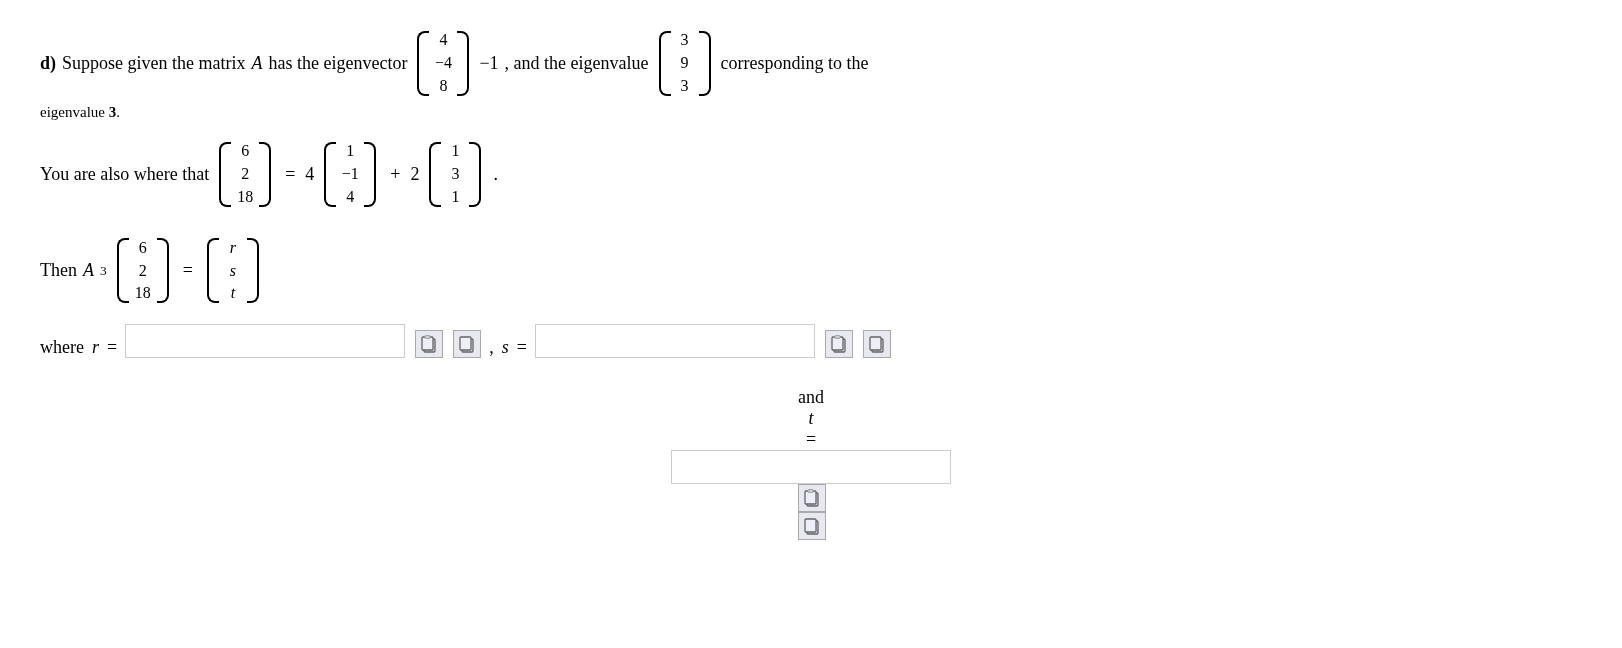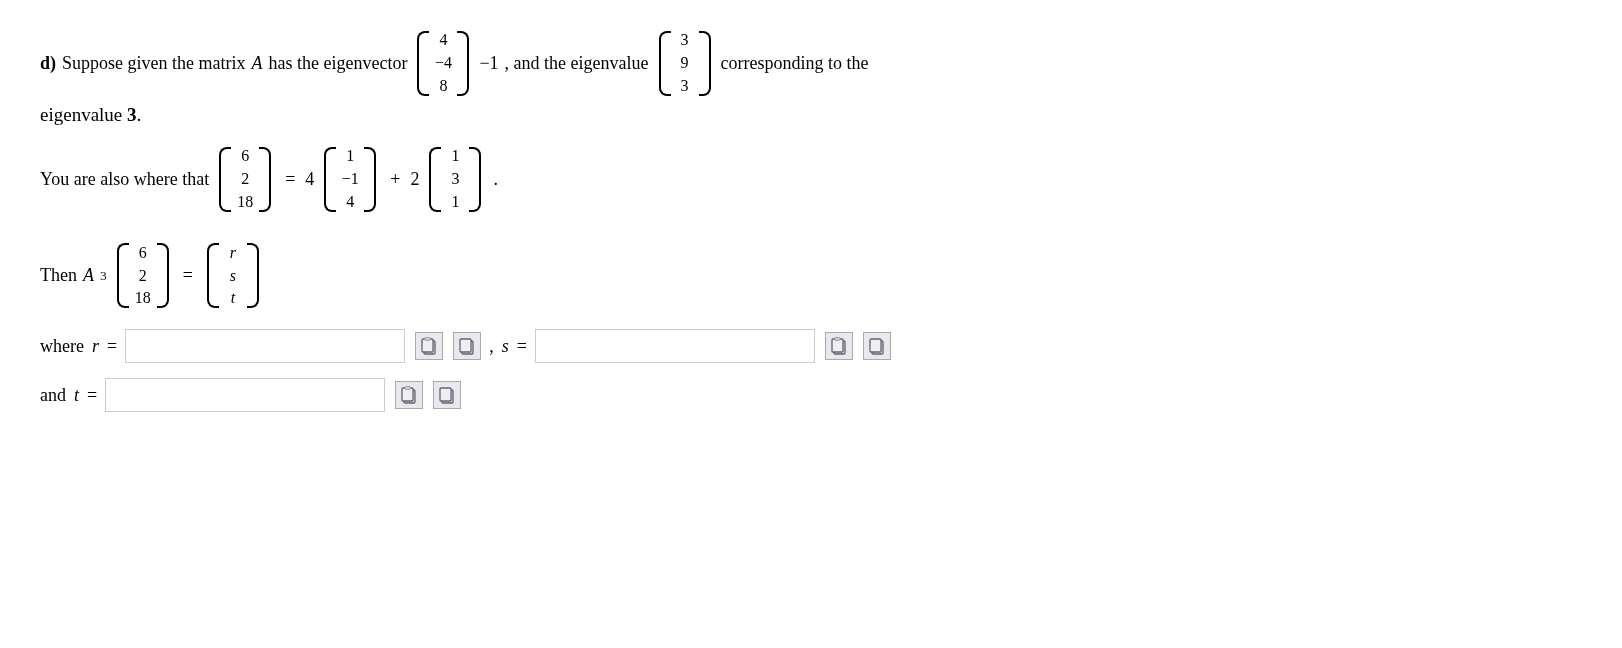--- a/index.html
+++ b/index.html
@@ -58,44 +58,44 @@
     }
     .eigenvalue-section {
       display: flex;
       align-items: center;
       flex-wrap: wrap;
       gap: 6px;
       margin-bottom: 8px;
     }
     .eigenvalue-line2 {
       margin-bottom: 20px;
-      font-size: 19px;
+      font-size: 15px;
     }
     .given-section {
       display: flex;
       align-items: center;
       gap: 6px;
       margin-bottom: 30px;
     }
     .then-section {
       display: flex;
       align-items: center;
       gap: 6px;
       margin-bottom: 20px;
     }
     .where-section {
       display: flex;
-      align-items: center;
+      align-items: flex-end;
       gap: 8px;
-      margin-bottom: 15px;
+      margin-bottom: 29px;
     }
     .and-section {
       display: flex;
       align-items: center;
-      gap: 8px;
+      flex-direction: column;
     }
     input[type="text"] {
       border: 1px solid #ccc;
       padding: 4px 8px;
       font-size: 16px;
       width: 280px;
       height: 34px;
     }
     .icon-btn {
       width: 28px;

